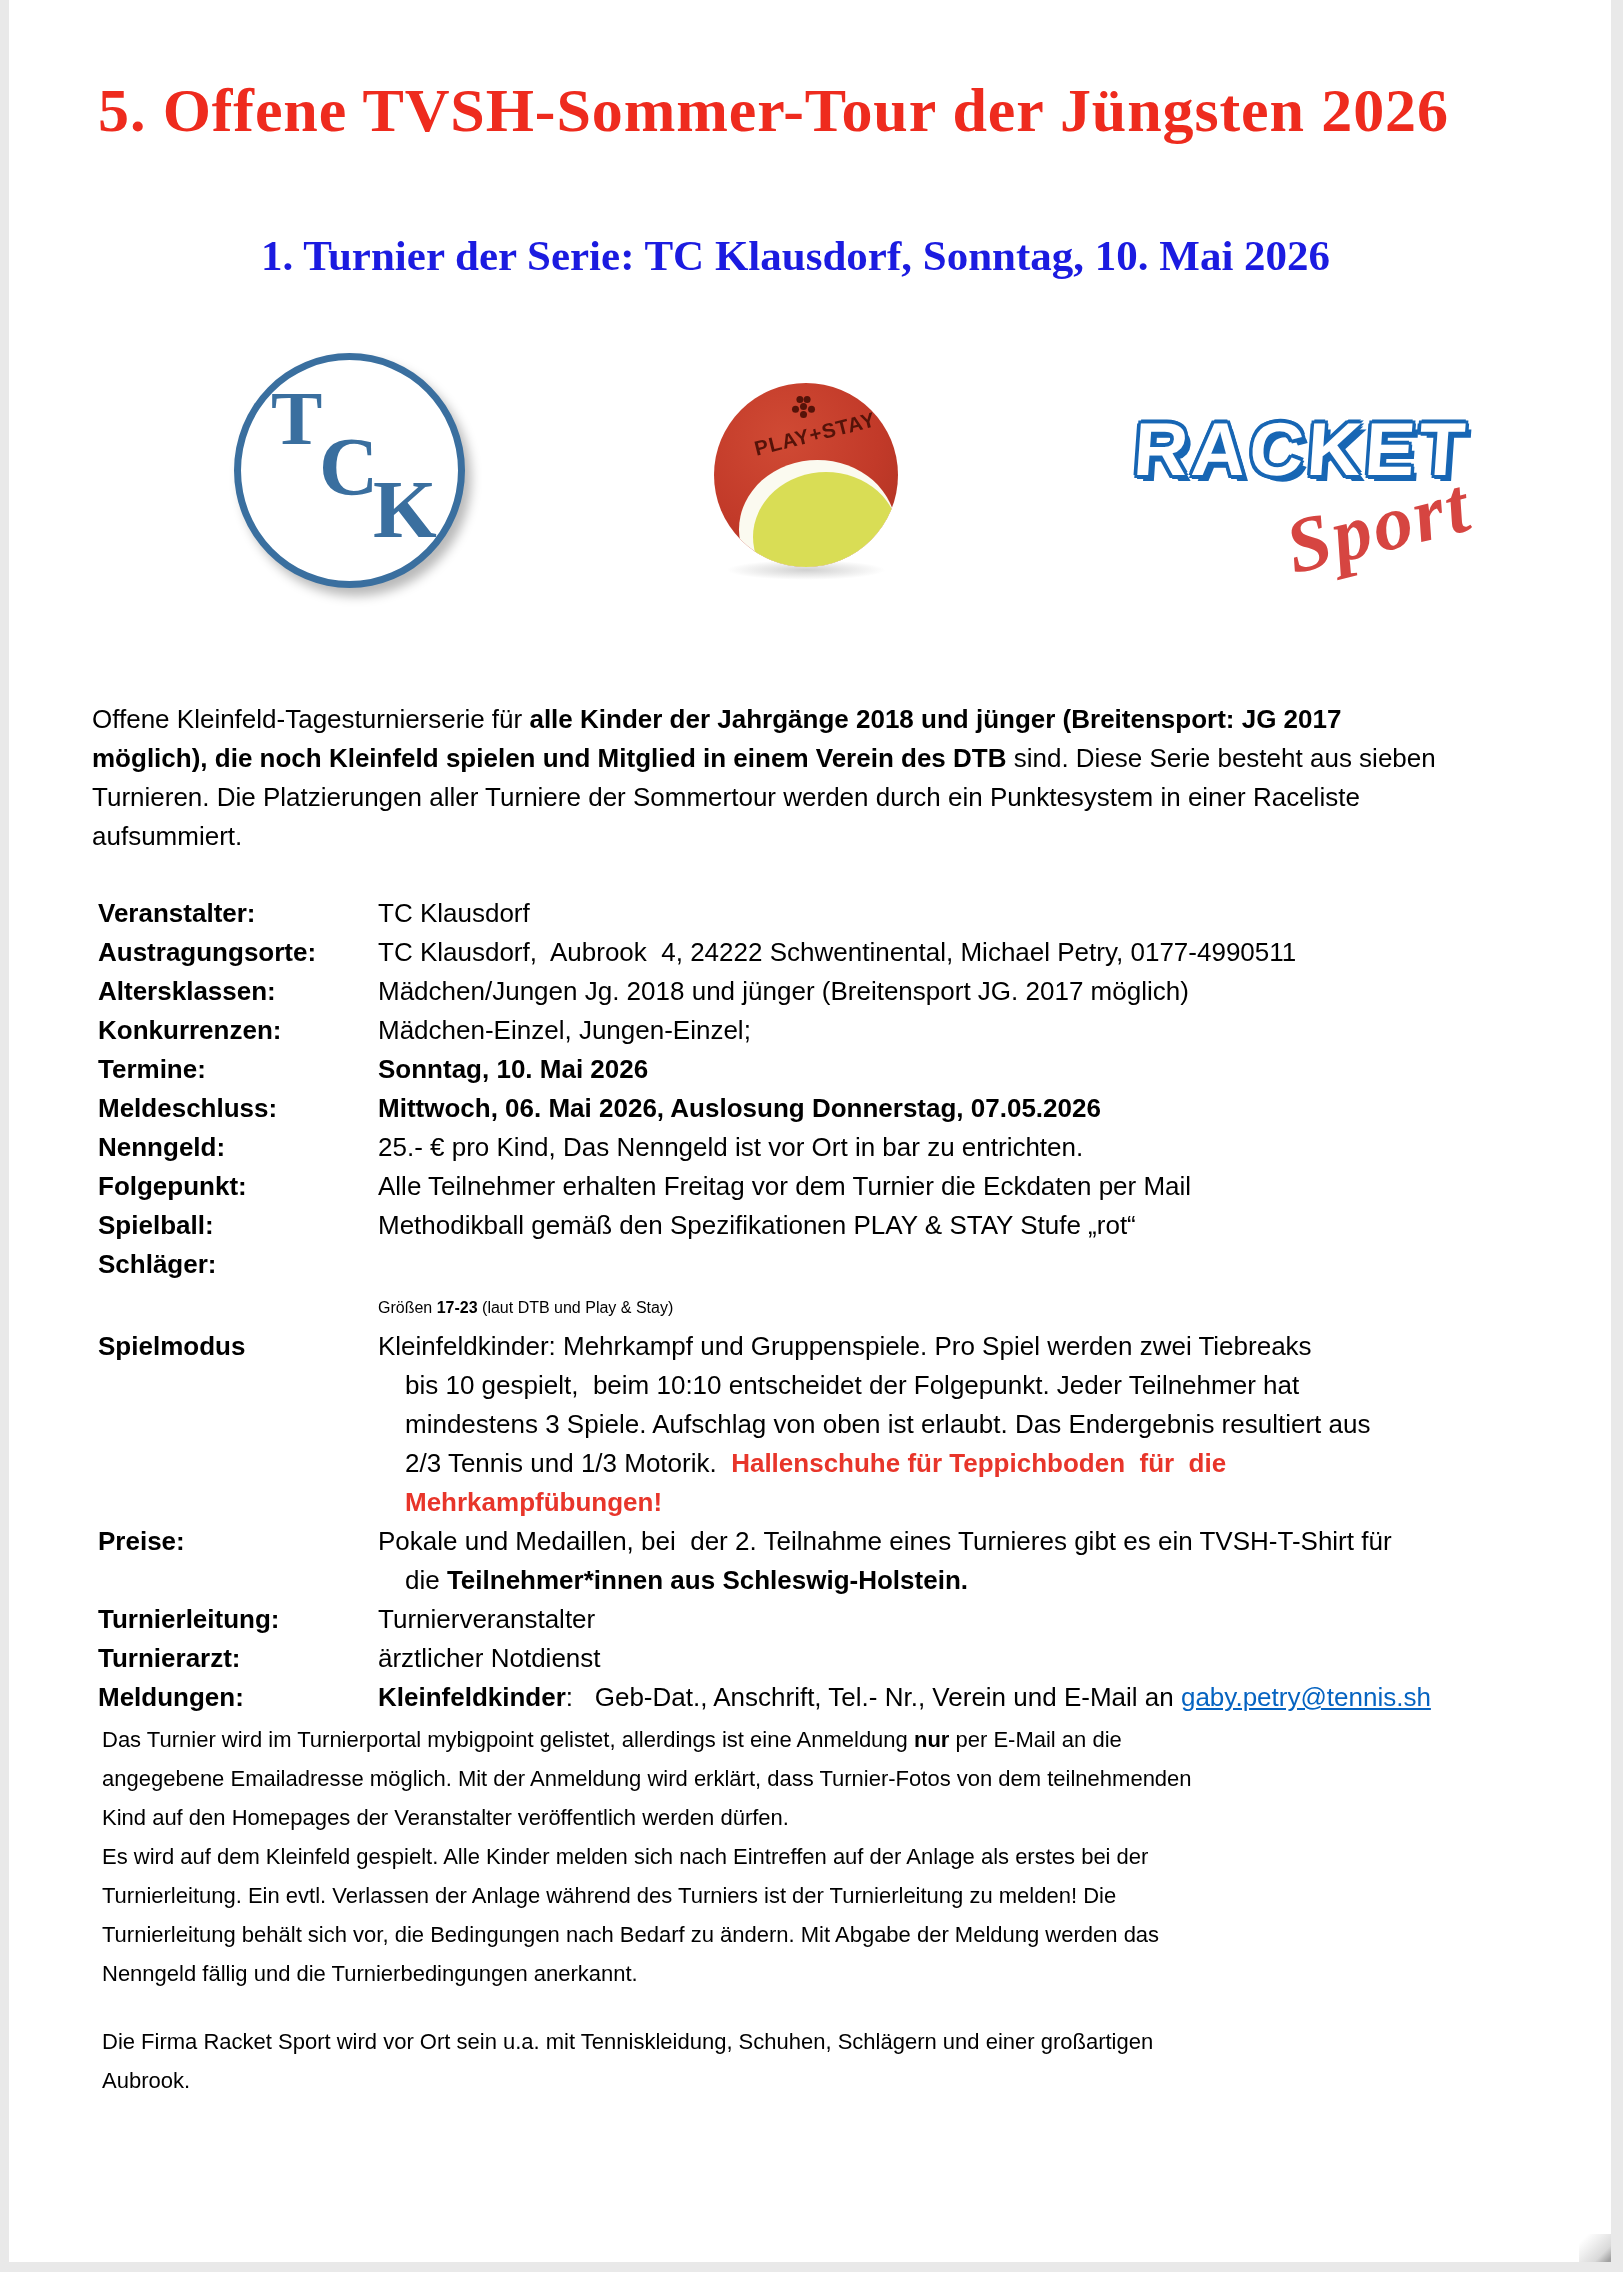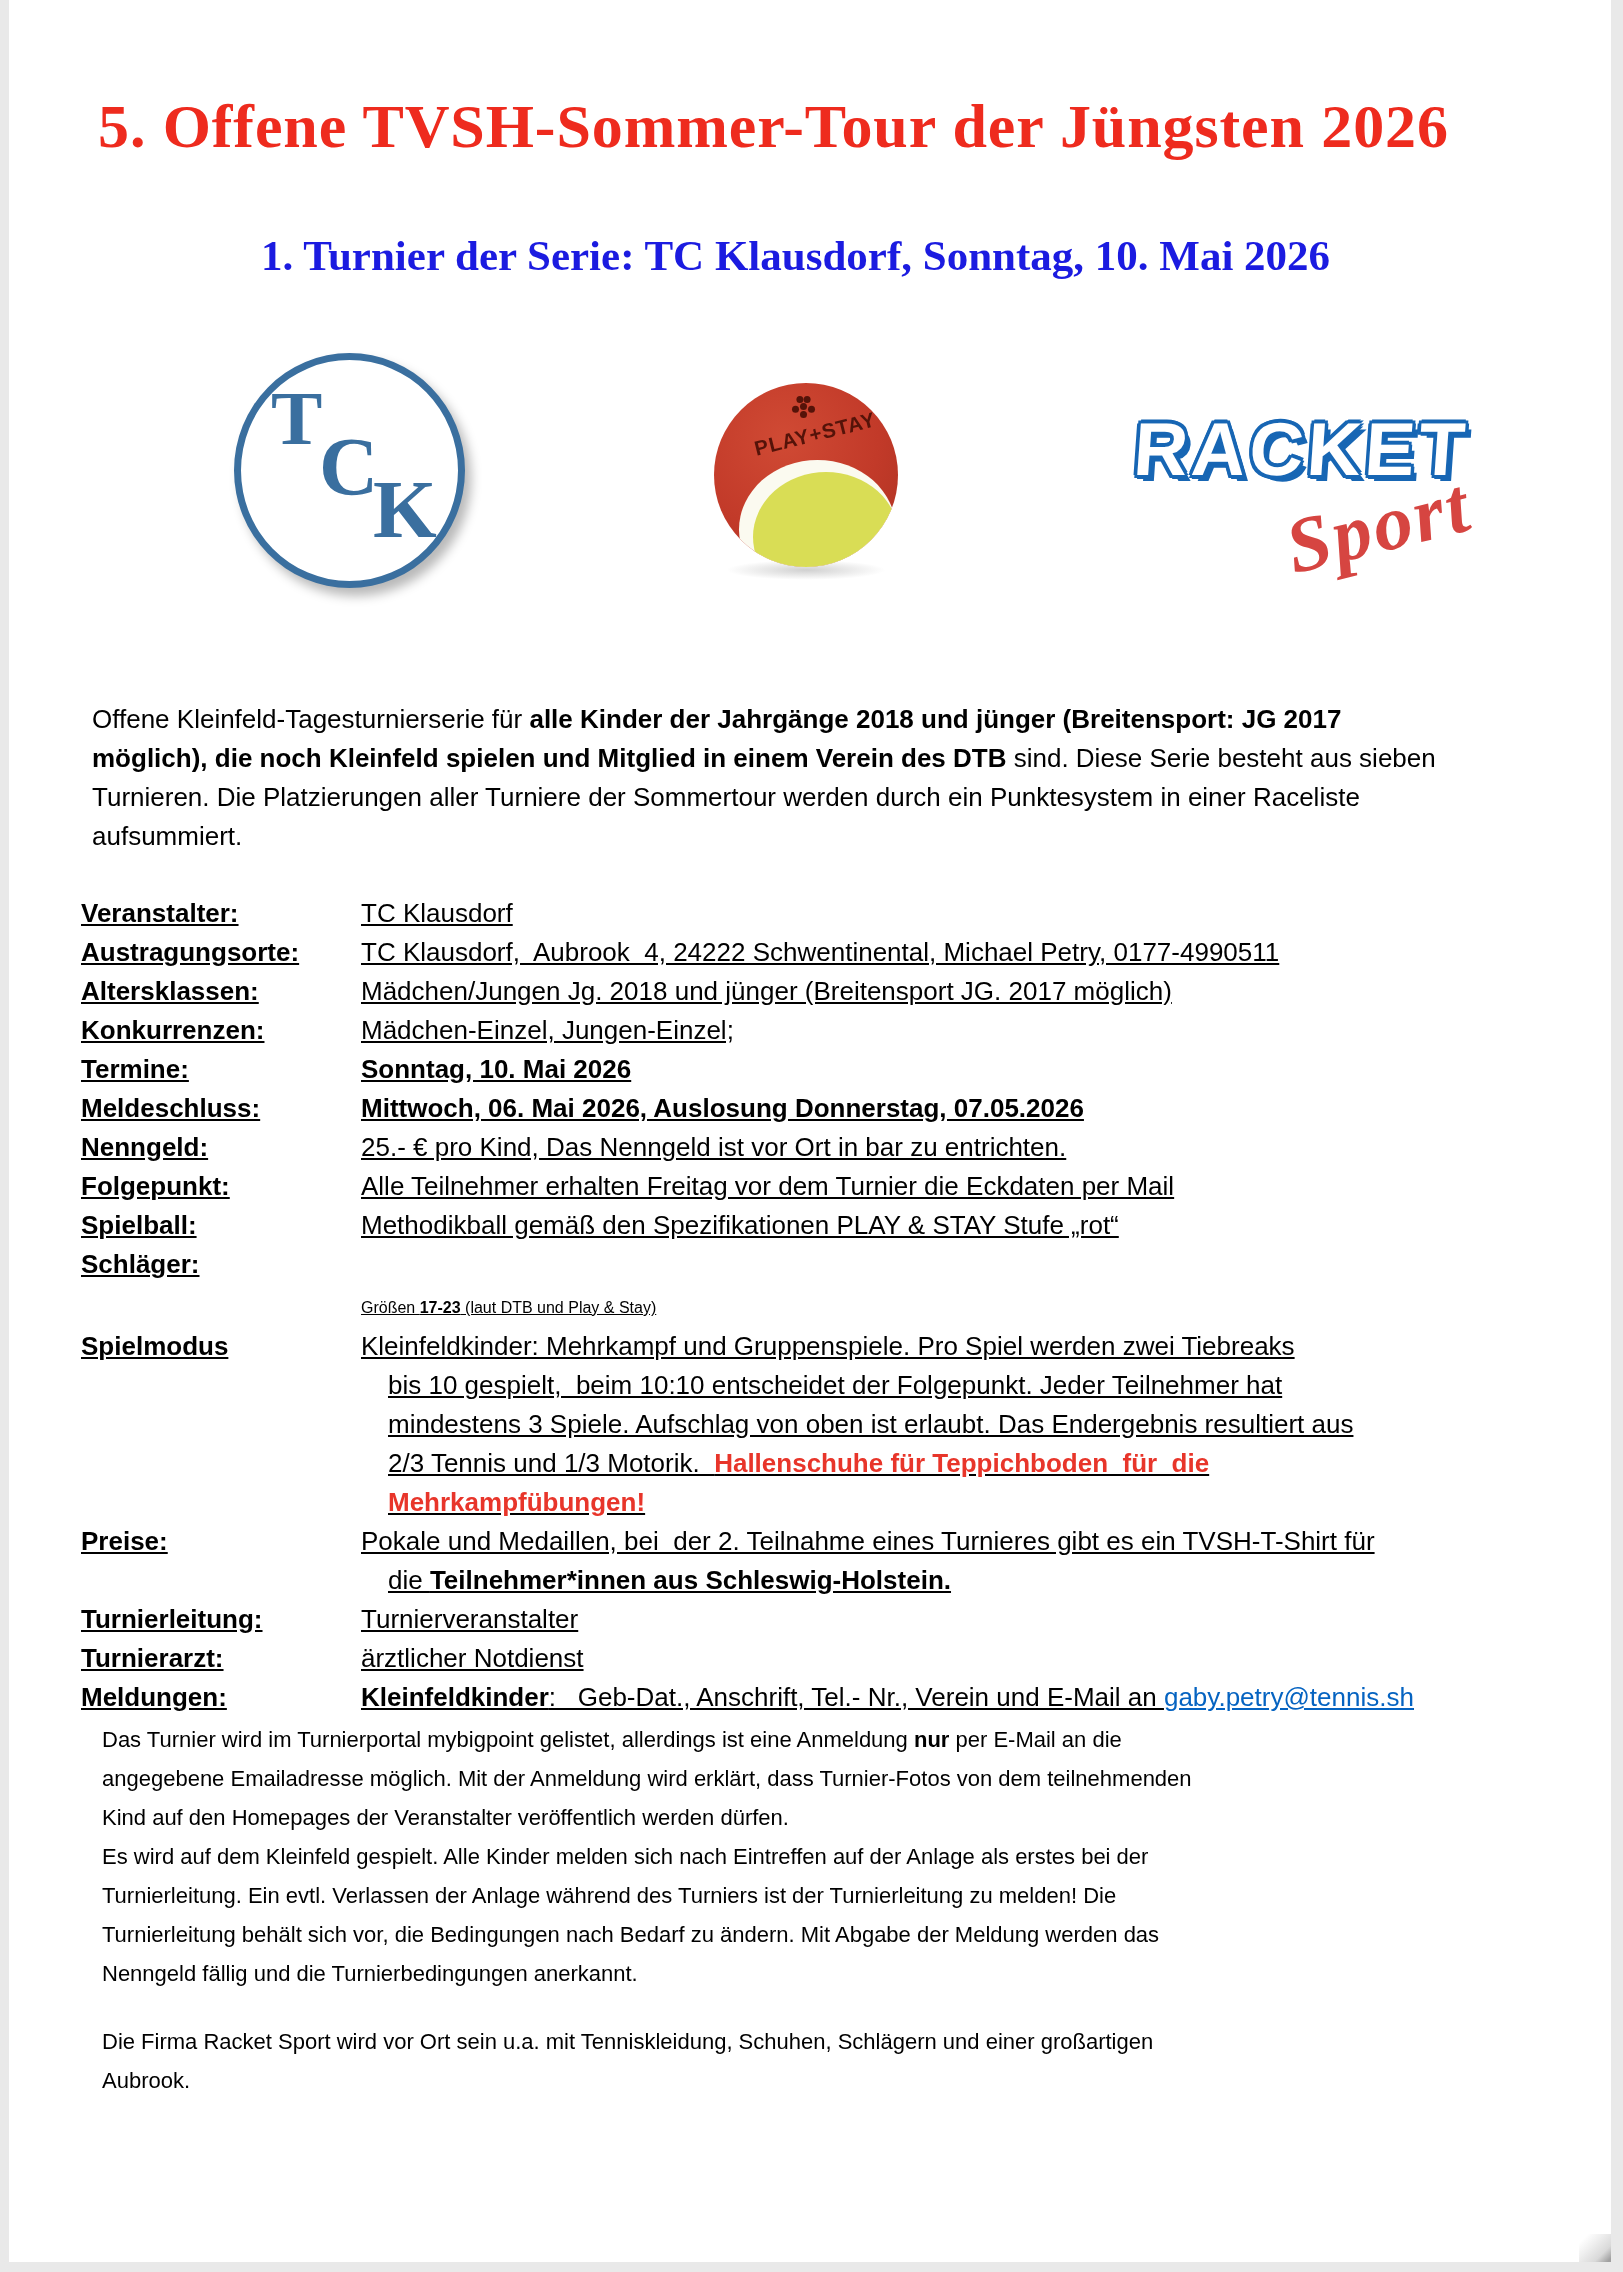--- a/index.html
+++ b/index.html
@@ -11,21 +11,21 @@
   }
   .sheet{
     position:absolute;left:9px;top:0;width:1602px;height:2262px;
     background:#ffffff;
   }
   .corner-shade{
     position:absolute;right:0;bottom:0;width:32px;height:28.5px;
     background:linear-gradient(315deg,#a0a0a0 6%,#d9d9d9 28%,#efefef 60%,#ffffff 85%);
   }
   .page-title{
-    position:absolute;left:89px;top:92px;
+    position:absolute;left:89px;top:76px;
     font-family:"Liberation Serif",serif;font-weight:bold;
     font-size:62px;line-height:68px;letter-spacing:0.9px;
     color:var(--title-red,#ee2b1e);white-space:nowrap;
   }
   .page-subtitle{
     position:absolute;left:252px;top:232px;
     font-family:Liberation Serif, serif;font-weight:bold;
     font-size:43px;line-height:48px;
     color:var(--subtitle-blue,#1b1be0);white-space:nowrap;
   }
@@ -85,21 +85,21 @@
     font-size:78px;line-height:1;color:#d64541;
     transform:rotate(-14deg);letter-spacing:2.7px;white-space:nowrap;
   }
   
   .intro{position:absolute;left:83px;top:700px;font-size:26px;line-height:39px;}
   .tline{white-space:pre;}
   .tline.ind{margin-left:27px;}
   .b{font-weight:bold;}
   .red{color:var(--note-red,#e8352a);}
   a.email-link{color:var(--link-blue,#0563c1);text-decoration:underline;cursor:pointer;}
-  .details{position:absolute;left:72px;top:894px;font-size:26px;line-height:39px;text-decoration:underline;}
+  .details{position:absolute;left:89px;top:894px;font-size:26px;line-height:39px;}
   .drow{display:flex;align-items:flex-start;}
   .dlabel{flex:0 0 280px;width:280px;font-weight:bold;white-space:pre;}
   .dvalue{white-space:pre;}
   .drow.smallval .dvalue{font-size:16px;margin-top:43px;}
   .paras{position:absolute;left:93px;top:1720px;font-size:22px;line-height:39px;}
   .para + .para{margin-top:29px;}
 </style>
 </head>
 <body style="--title-red: #ee2b1e; --subtitle-blue: #1b1be0; --note-red: #e8352a; --link-blue: #0563c1;">
 

